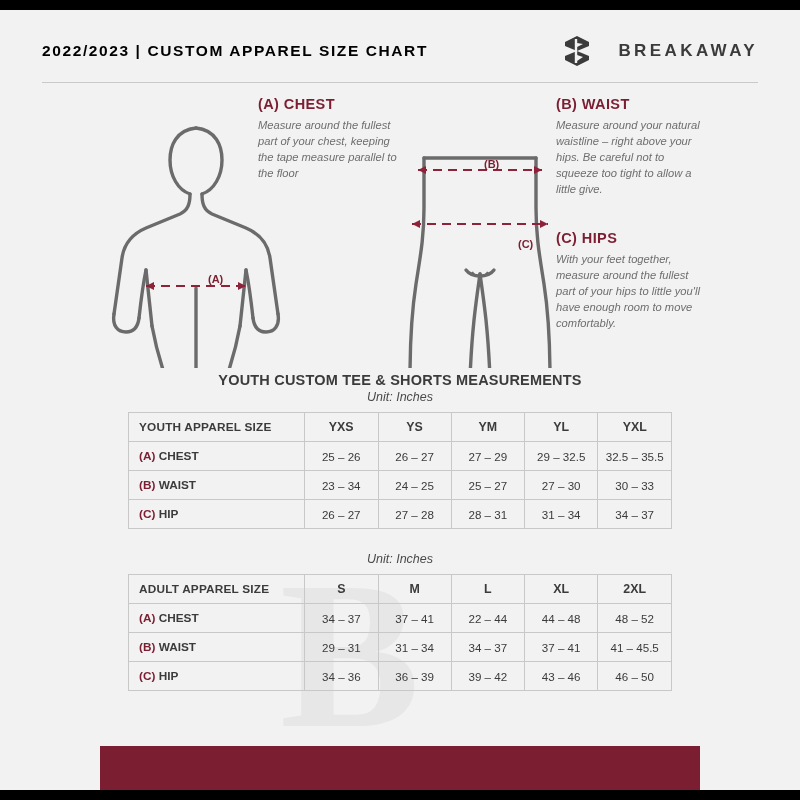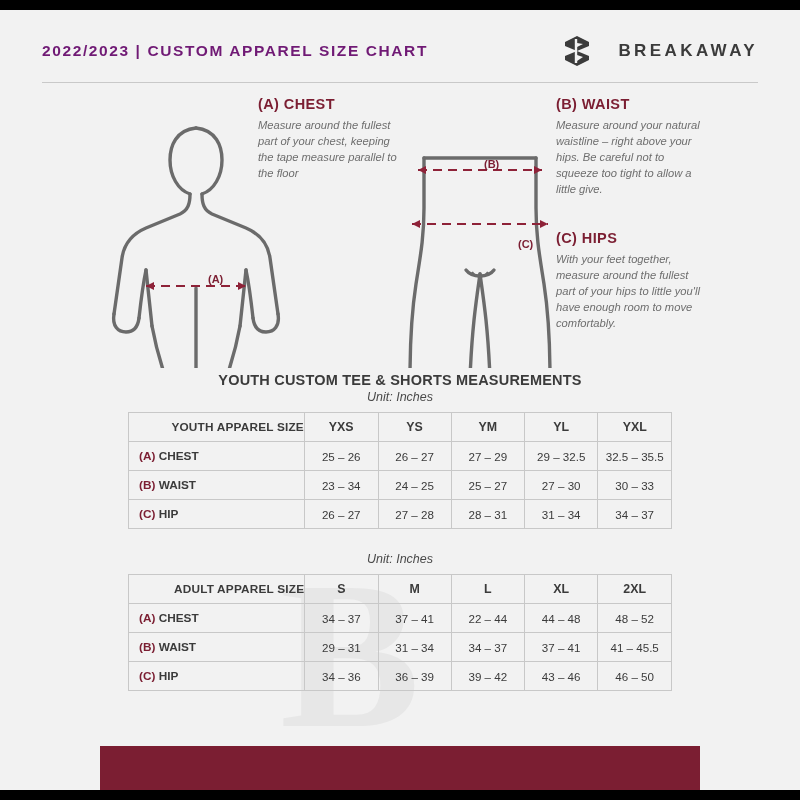--- a/index.html
+++ b/index.html
@@ -46,21 +46,21 @@
     display: flex;
     align-items: center;
     justify-content: space-between;
     padding: 0 42px;
     box-sizing: border-box;
   }
   .header-title {
     font-size: 15.5px;
     font-weight: bold;
     letter-spacing: 1.6px;
-    color: #701a75;
+    color: #000000;
   }
   .brand {
     display: flex;
     align-items: center;
     gap: 28px;
     text-align: center;
   }
   .brand-mark {
     width: 26px;
     height: 30px;
@@ -145,21 +145,21 @@
     font-size: 11.6px;
     color: #3b3b3b;
     text-align: center;
     padding: 0;
   }
   thead th {
     font-weight: bold;
     font-size: 12.4px;
   }
   thead th.rowhead {
-    text-align: right;
+    text-align: left;
     padding-left: 10px;
     font-size: 11.8px;
     font-weight: bold;
     letter-spacing: .2px;
   }
   td.rowhead {
     text-align: left;
     padding-left: 10px;
     font-weight: bold;
     font-size: 11.8px;

